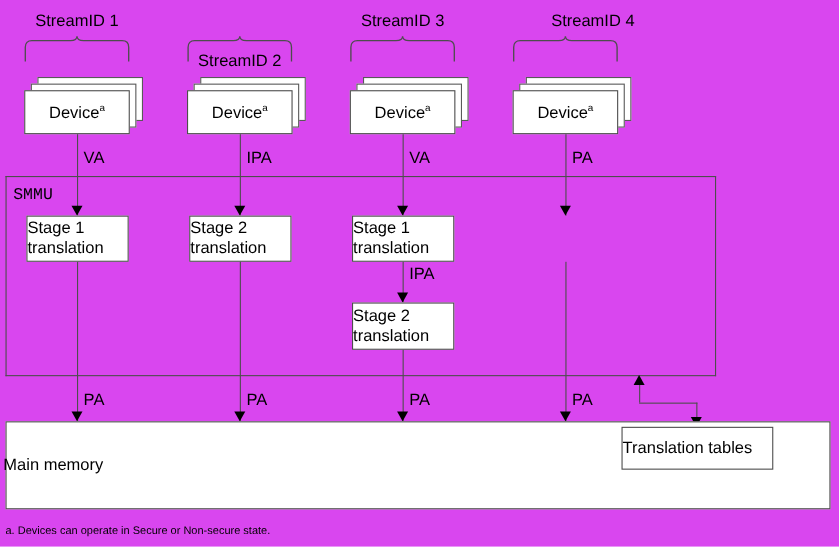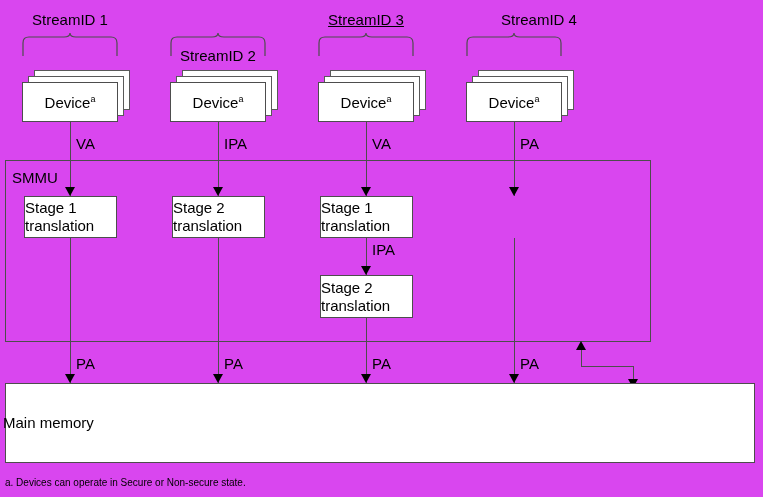--- a/index.html
+++ b/index.html
@@ -52,21 +52,21 @@
     position:absolute;
     width:0;height:0;
     border-left:5px solid transparent;
     border-right:5px solid transparent;
     border-bottom:9px solid #000000;
     transform:translateX(-50%);
   }
 
   .flowlabel{font-size:15px;}
   .streamid{font-size:15px;}
-  .smmu-label{font-size:15px;}
+  .smmu-label{font-size:15px;font-family:Liberation Mono, monospace;}
   .footnote{font-size:10px;}
   .mainmem{font-size:15px;}
   .ttlabel{font-size:15px;}
 
   .devtext{
     position:absolute;left:0;right:0;top:50%;
     transform:translateY(-50%);
     text-align:center;font-size:15px;
   }
   .devtext sup{font-size:9px;vertical-align:super;}
@@ -122,21 +122,21 @@
   <div class="rect" style="left:172px;top:196px;width:93px;height:42px;">
     <div class="boxlabel">
       <div>Stage 2</div>
       <div>translation</div>
     </div>
   </div>
   <div class="vline" style="left:218px;top:238px;height:145px;"></div>
   <div class="arrow-down" style="left:218px;top:374px;"></div>
   <div class="txt flowlabel" style="left:224px;top:356px;">PA</div>
 
-  <div class="txt streamid c" style="left:366px;top:12px;text-decoration:underline;">StreamID 3</div>
+  <div class="txt streamid c" style="left:366px;top:12px;">StreamID 3</div>
   <svg class="brace" style="left:318px;top:34px;" width="96" height="22" viewBox="0 0 96 22">
     <path d="M1,22 L1,9 Q1,3 7,3 L42,3 Q48,3 48,-1 Q48,3 54,3 L89,3 Q95,3 95,9 L95,22" fill="none" stroke="#4d4d4d" stroke-width="1.2"></path>
   </svg>
   <div class="rect shadowbox" style="left:330px;top:70px;width:96px;height:40px;"></div>
   <div class="rect shadowbox" style="left:324px;top:76px;width:96px;height:40px;"></div>
   <div class="rect" style="left:318px;top:82px;width:96px;height:40px;">
     <div class="devtext">
       <span>Device</span><sup>a</sup>
     </div>
   </div>
@@ -192,16 +192,19 @@
   <div class="arrow-up" style="left:581px;top:341px;"></div>
   <div class="vline" style="left:581px;top:350px;height:16px;"></div>
   <div class="hline" style="left:581px;top:366px;width:53px;"></div>
   <div class="vline" style="left:633px;top:366px;height:14px;"></div>
   <div class="arrow-down" style="left:633px;top:379px;"></div>
 
   <div class="rect" style="left:5px;top:383px;width:750px;height:80px;">
     <div class="boxlabel mainmem" style="margin-left:-3px;">Main memory</div>
   </div>
 
+  <div class="rect" style="left:565px;top:388px;width:138px;height:39px;">
+    <div class="boxlabel ttlabel">Translation tables</div>
+  </div>
 
   <div class="txt footnote" style="left:5px;top:478px;">a. Devices can operate in Secure or Non-secure state.</div>
 
 </div>
 
 </body></html>

